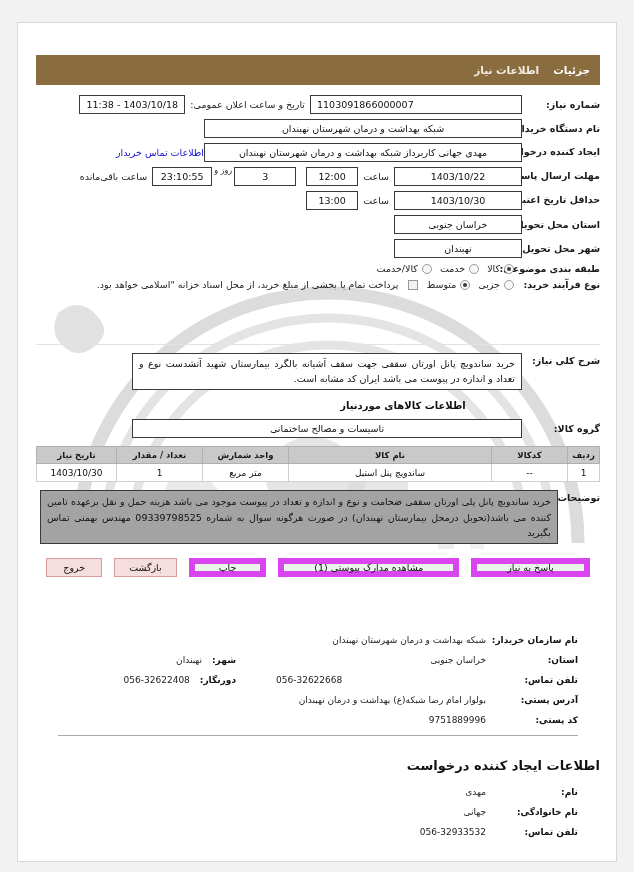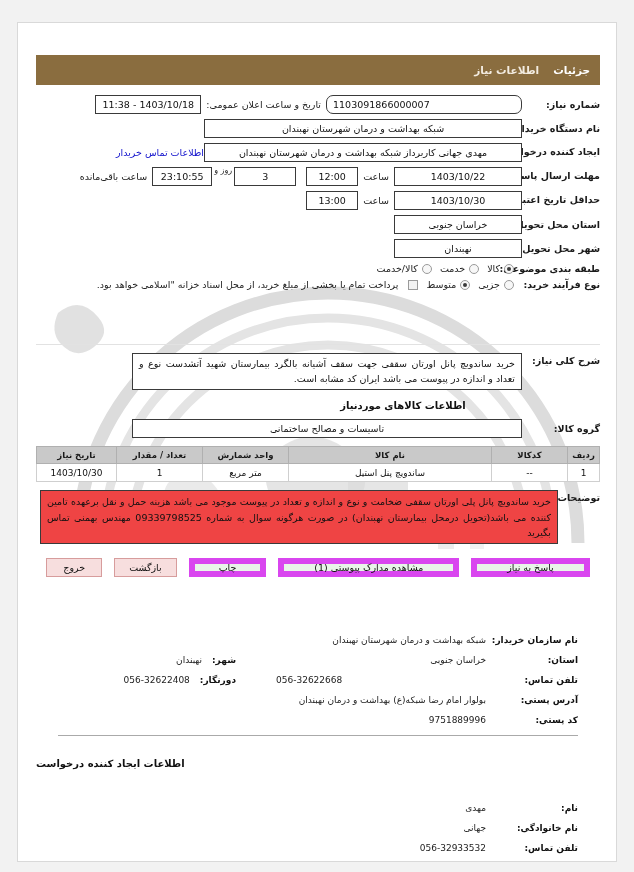--- a/index.html
+++ b/index.html
@@ -197,21 +197,21 @@
     height: 18px;
     text-align: center;
     color: #111;
     font-size: 9px;
     padding: 0 3px;
     background: #fff;
   }
 
   .notes-box {
     border: 1px solid #3a3a3a;
-    background: #ef4444;
+    background: #a3a3a3;
     font-size: 9.5px;
     line-height: 1.6;
     padding: 3px 6px;
     color: #111;
     text-align: justify;
   }
 
   
   .btns {
     display: flex;
@@ -258,22 +258,22 @@
   .kv .k { font-weight: bold; width: 92px; flex: 0 0 auto; text-align: right; white-space: nowrap; }
   .kv .v { color: #222; white-space: nowrap; }
   .kv .k2 { font-weight: bold; white-space: nowrap; margin-right: 40px; }
   .kv .v2 { color: #222; white-space: nowrap; margin-right: 10px; }
   .contact-body { padding: 16px 22px 0 22px; }
   .hr {
     border: 0; border-top: 1px solid #aaa;
     margin: 10px 22px 0 22px;
   }
   .creator-title {
-    font-size: 10px; font-weight: bold; color: #111;
-    text-align: left; margin: 22px 0 34px 0;
+    font-size: 13px; font-weight: bold; color: #111;
+    text-align: right; margin: 22px 0 14px 0;
   }
   .num-ltr { direction: ltr; display: inline-block; unicode-bidi: embed; }
 </style>
 </head>
 <body>
 
 <div class="page">
   <div class="sheet">
 
     <div class="watermark">
@@ -302,21 +302,21 @@
       <div class="tabs">
         <span class="hdr-tab">جزئیات</span>
         <span class="hdr-tab inactive">اطلاعات نیاز</span>
       </div>
     </div>
 
     <div class="panel panel-top">
 
       <div class="row">
         <div class="lbl lbl-w1">شماره نیاز:</div>
-        <div class="ibox num" style="width:196px;border-radius:7px;">1103091866000007</div>
+        <div class="ibox num" style="width:212px;">1103091866000007</div>
         <div class="inline-lbl">تاریخ و ساعت اعلان عمومی:</div>
         <div class="ibox center" style="width:106px;">1403/10/18 - 11:38</div>
       </div>
 
       <div class="row">
         <div class="lbl lbl-w1">نام دستگاه خریدار:</div>
         <div class="ibox" style="width:318px; justify-content:center;">شبکه بهداشت و درمان  شهرستان نهبندان</div>
       </div>
 
       <div class="row">

